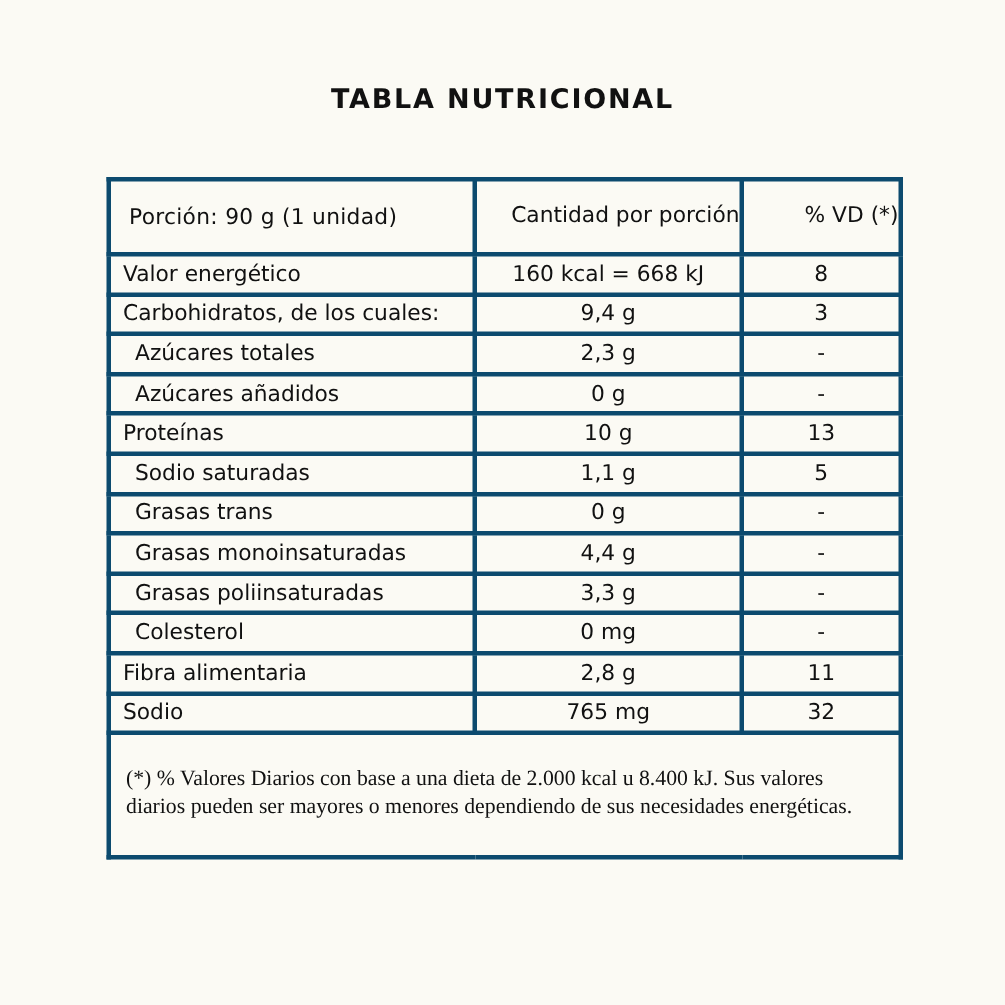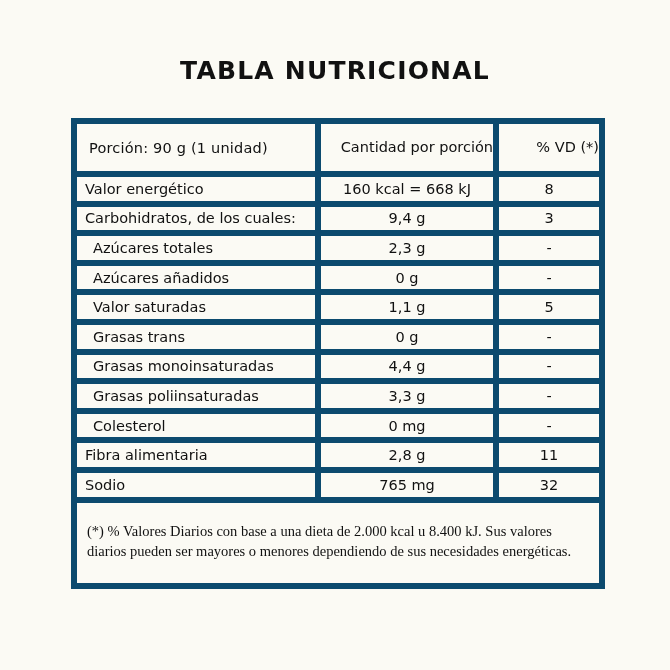--- a/index.html
+++ b/index.html
@@ -21,38 +21,38 @@
     box-sizing: border-box;
   }
   .title {
     position: absolute;
     top: 56px;
     left: 0;
     width: 670px;
     text-align: center;
     font-family: "DejaVu Sans", sans-serif;
     font-weight: bold;
-    font-size: 25px;
+    font-size: 18px;
     letter-spacing: 1.2px;
     color: #111111;
   }
   .table-wrap {
     position: absolute;
     left: 71px;
     top: 118px;
     width: 528px;
   }
   table.nutri {
     border-collapse: collapse;
     width: 528px;
     table-layout: fixed;
     background: transparent;
   }
   table.nutri td {
-    border: 6px solid #0c4a6e;
+    border: 3px solid #0c4a6e;
     font-size: 14.5px;
     padding: 0;
     color: #111111;
     vertical-align: middle;
   }
   .col-name { width: 244px; }
   .col-amount { width: 178px; }
   .col-vd { width: 106px; }
 
   .hdr-portion {
@@ -133,21 +133,26 @@
           <td class="row-label indent">Azúcares totales</td>
           <td class="row-amount">2,3  g</td>
           <td class="row-vd">-</td>
         </tr>
         <tr>
           <td class="row-label indent">Azúcares añadidos</td>
           <td class="row-amount">0  g</td>
           <td class="row-vd">-</td>
         </tr>
         <tr>
-          <td class="row-label indent">Valor saturadas</td>
+          <td class="row-label">Proteínas</td>
+          <td class="row-amount">10  g</td>
+          <td class="row-vd">13</td>
+        </tr>
+        <tr>
+          <td class="row-label indent">Sodio saturadas</td>
           <td class="row-amount">1,1  g</td>
           <td class="row-vd">5</td>
         </tr>
         <tr>
           <td class="row-label indent">Grasas trans</td>
           <td class="row-amount">0  g</td>
           <td class="row-vd">-</td>
         </tr>
         <tr>
           <td class="row-label indent">Grasas monoinsaturadas</td>

